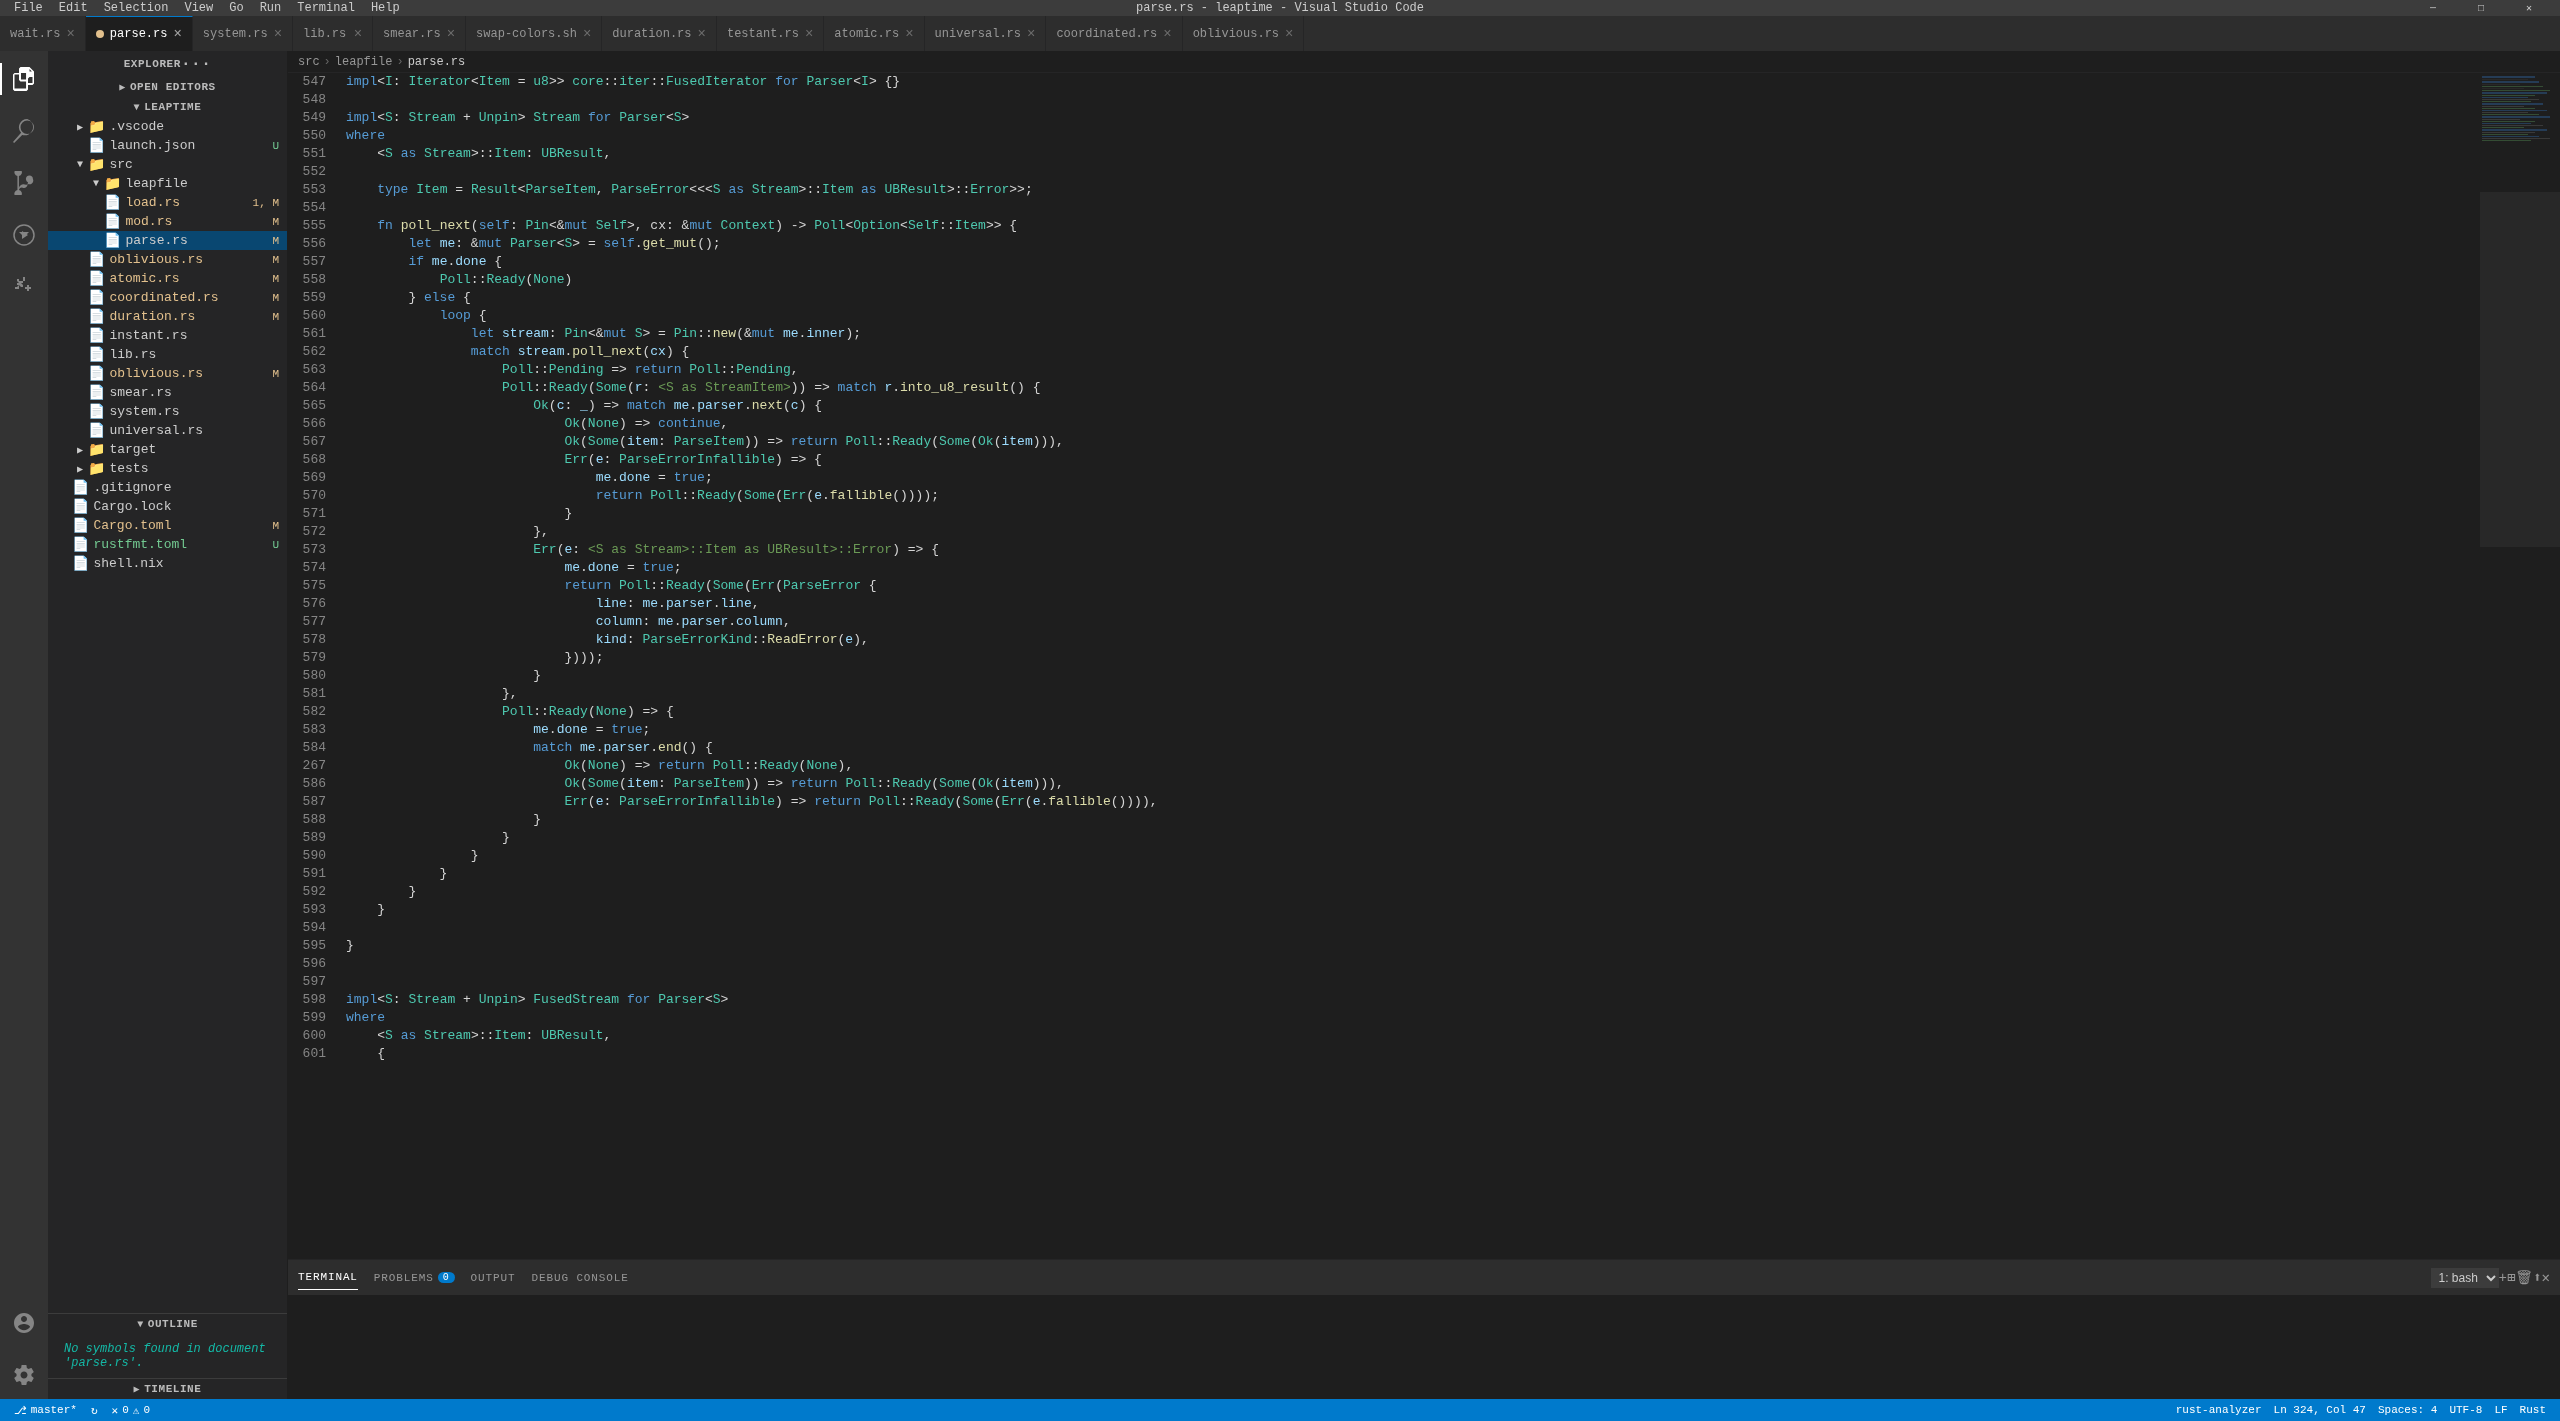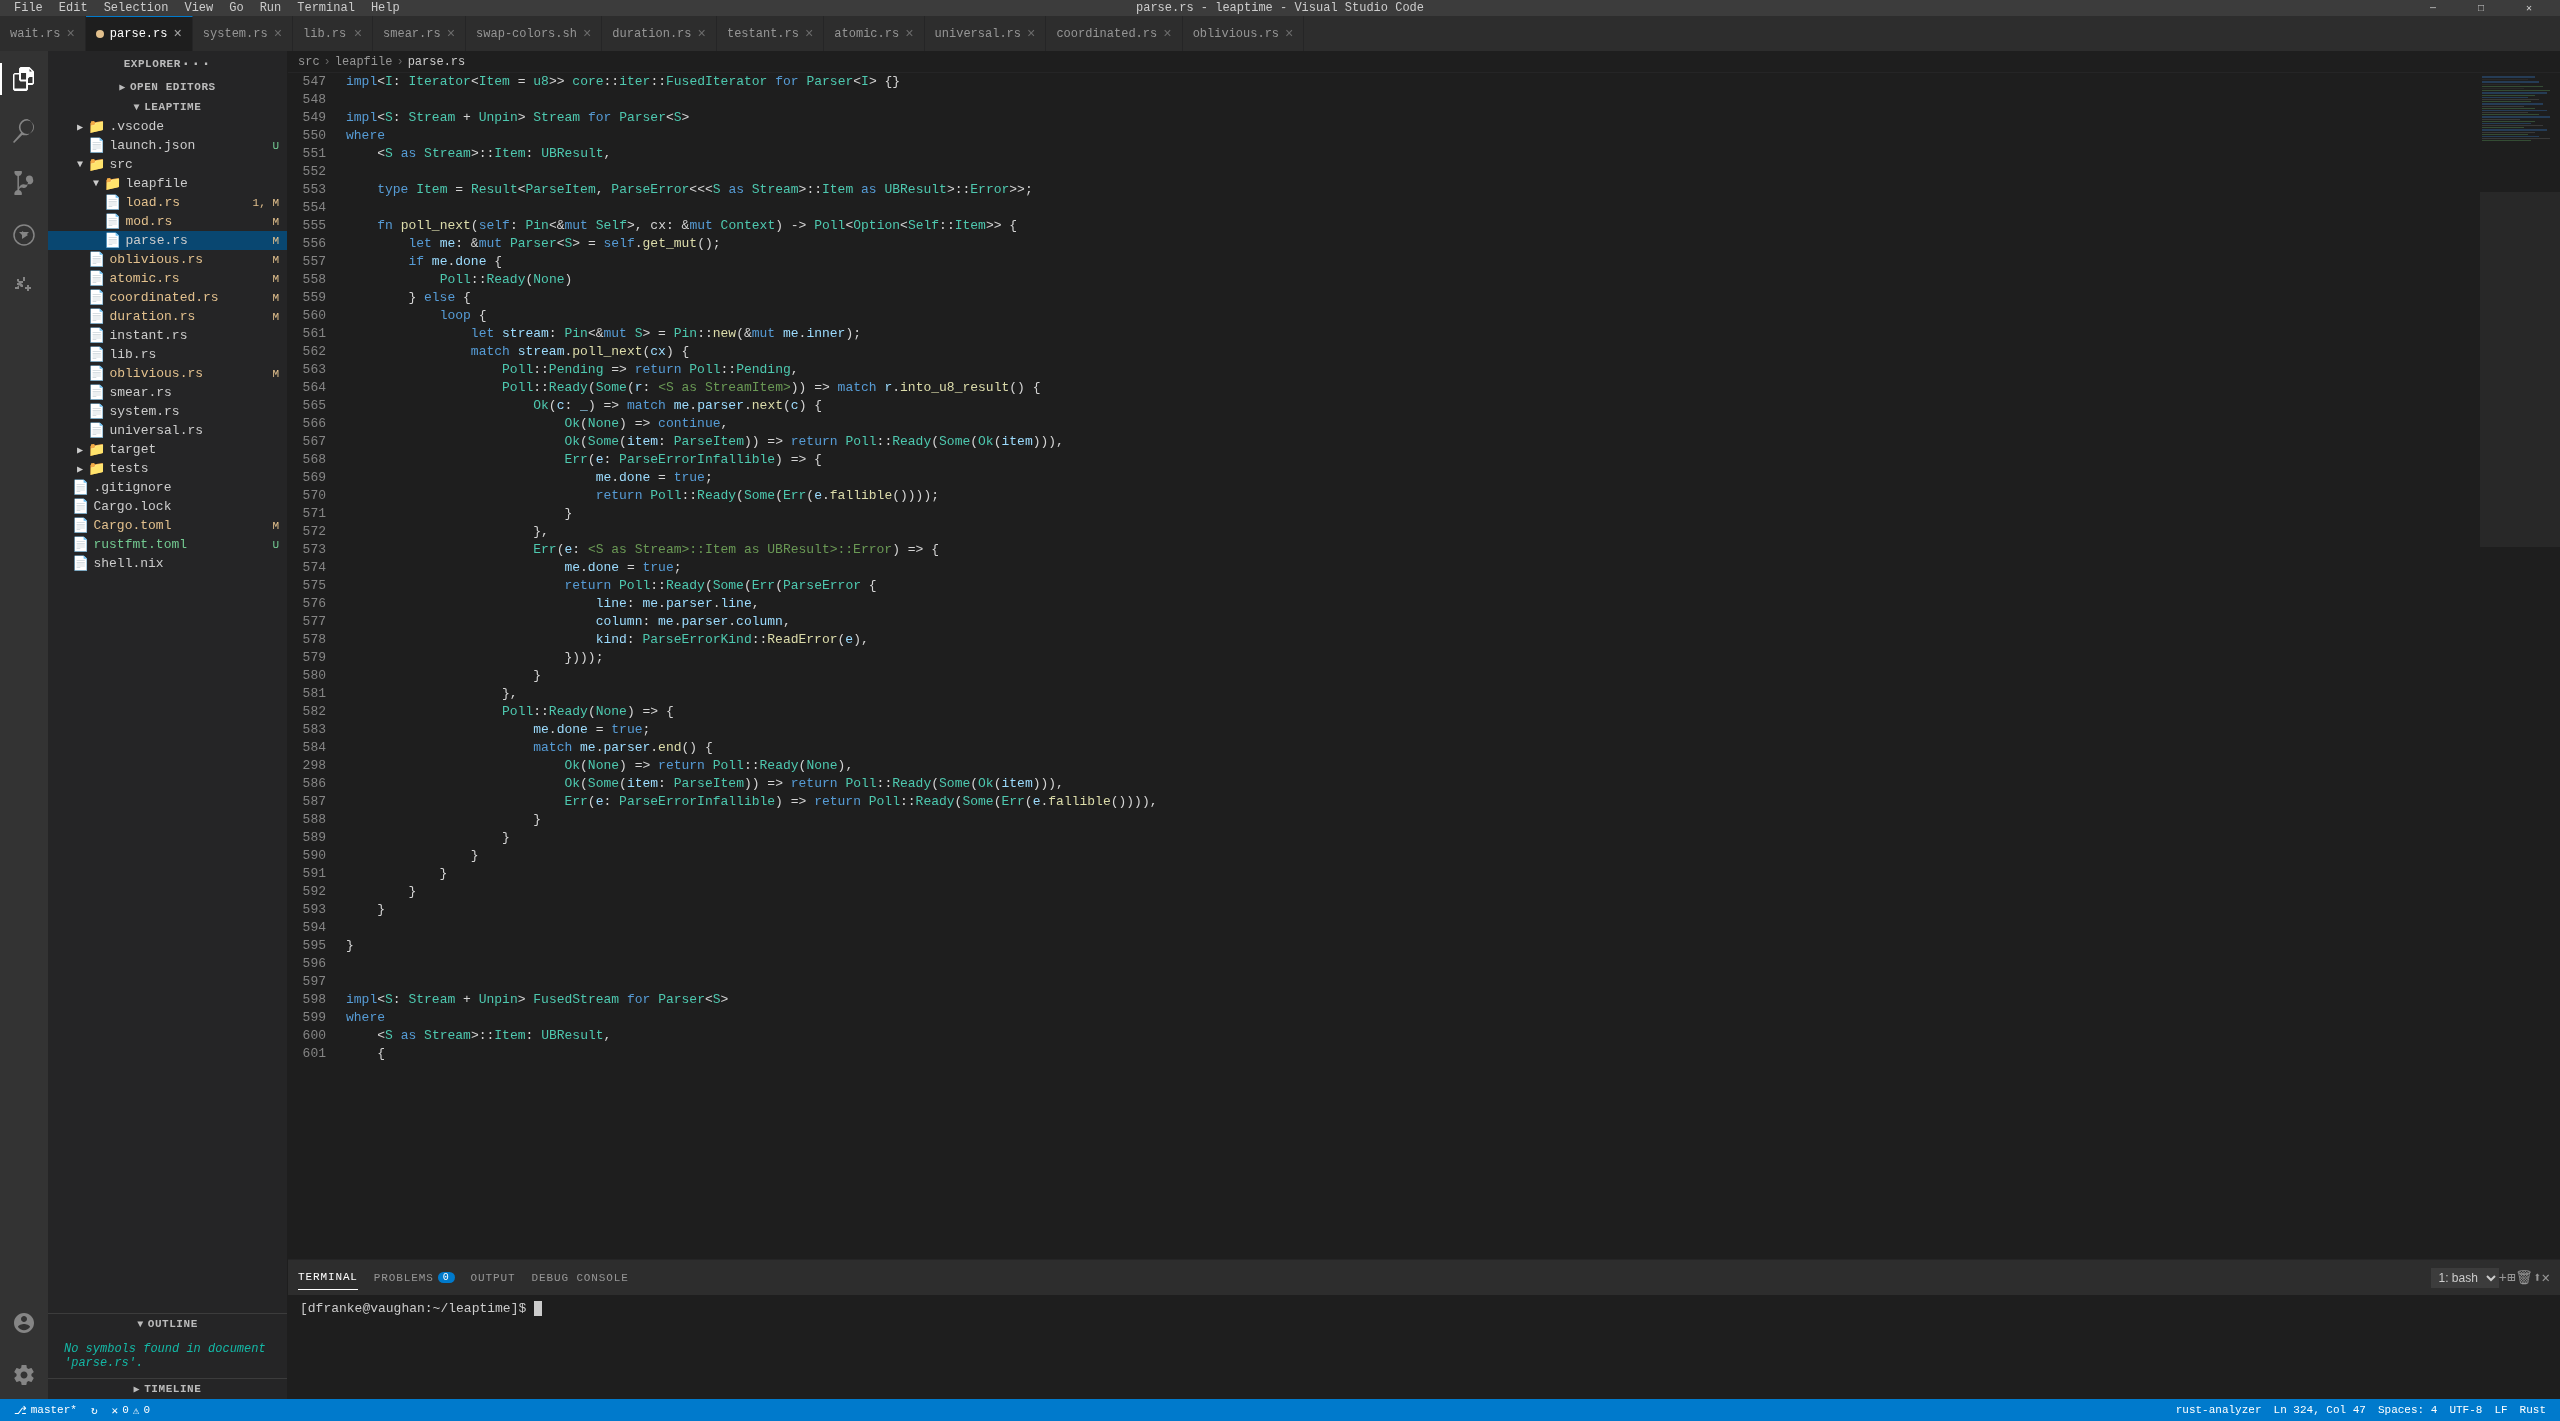--- a/index.html
+++ b/index.html
@@ -742,21 +742,21 @@
           <div>575</div>
           <div>576</div>
         <div>577</div>
           <div>578</div>
           <div>579</div>
           <div>580</div>
           <div>581</div>
         <div>582</div>
           <div>583</div>
           <div>584</div>
-          <div>298</div>
+          <div>267</div>
           <div>586</div>
         <div>587</div>
           <div>588</div>
           <div>589</div>
           <div>590</div>
           <div>591</div>
         <div>592</div>
           <div>593</div>
           <div>594</div>
           <div>595</div>
@@ -874,23 +874,20 @@
           <select id="terminal-selector">
             <option>1: bash</option>
           </select>
           <span title="New Terminal">+</span>
           <span title="Split Terminal">⊞</span>
           <span title="Kill Terminal">🗑</span>
           <span title="Maximize Panel">⬆</span>
           <span title="Close Panel">✕</span>
         </div>
       </div>
-      <div id="terminal-content">
-        <span>[dfranke@vaughan:~/leaptime]$ </span><span style="background:#cccccc; color:#1e1e1e;">&nbsp;</span>
-      </div>
     </div>
   </div>
 
 </div>
 
 <div id="statusbar">
   <div class="status-item">
     <span>⎇</span>
     <span>master*</span>
   </div>

